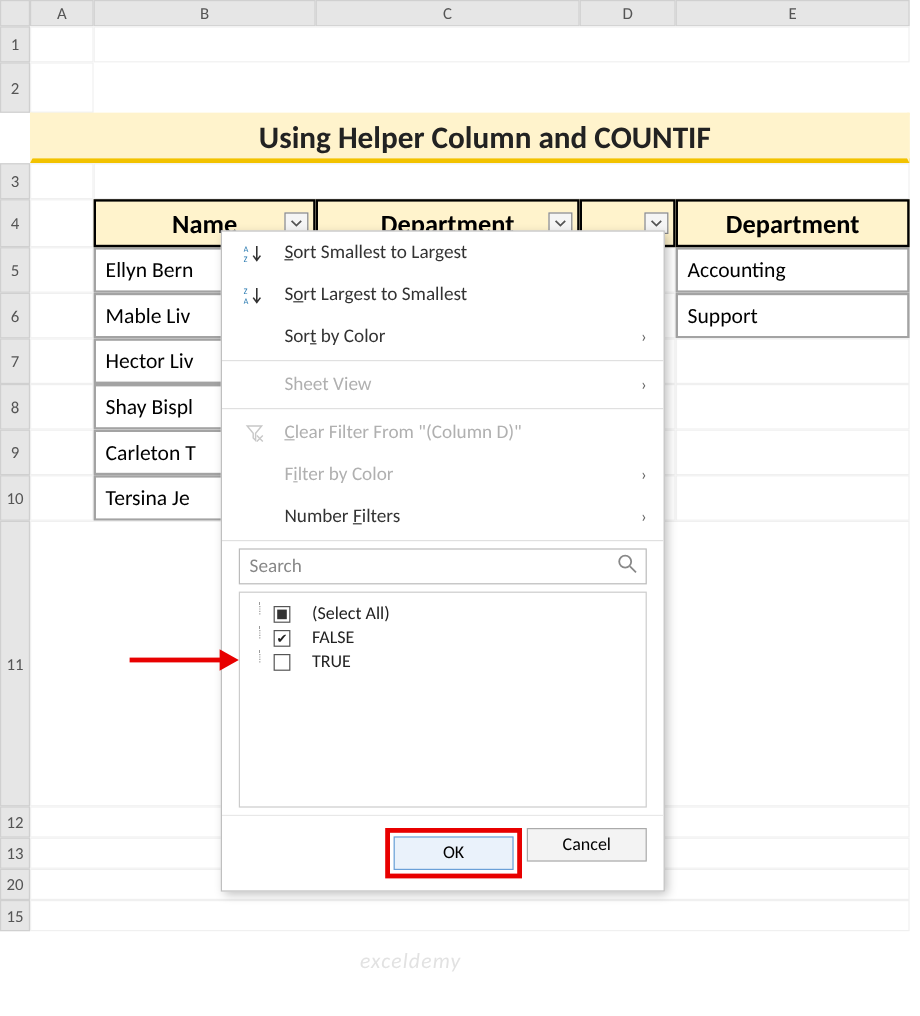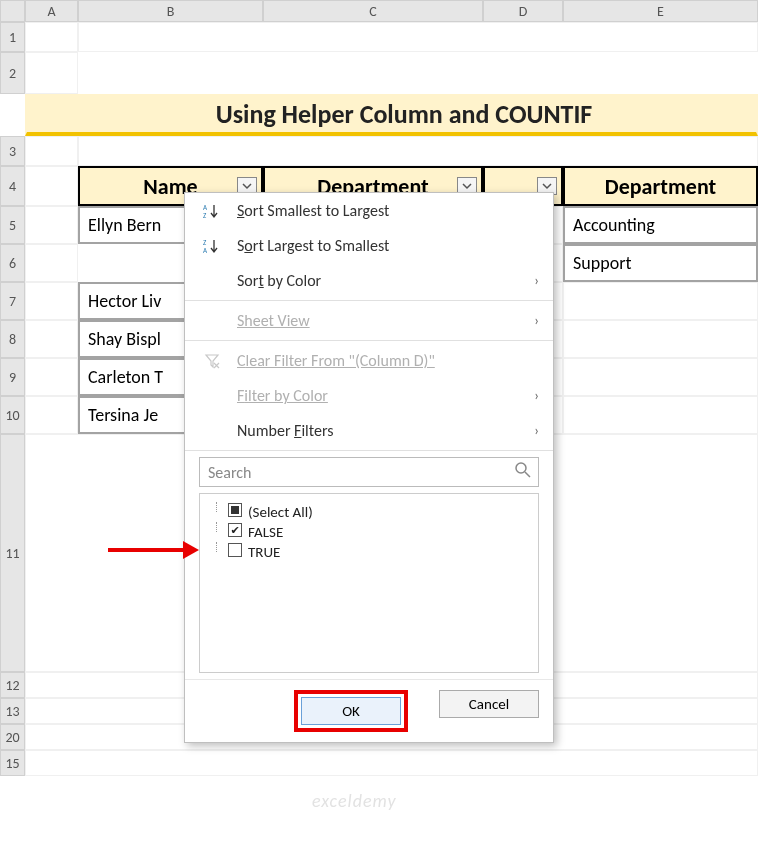--- a/index.html
+++ b/index.html
@@ -21,42 +21,42 @@
 
 .th { background: #fff3cc; border: 2px solid #000; font-size: 22px; font-weight: bold; display:flex; align-items:center; justify-content:center; position:relative; padding: 0 6px; }
 .th .dd { position:absolute; right:4px; top:50%; transform:translateY(-50%); width:20px; height:18px; border:1px solid #888; background:#f5f5f5; display:flex; align-items:center; justify-content:center; }
 .th .dd svg { width:10px; height:10px; }
 
 .td { border: 2px solid #a3a3a3; font-size: 18px; padding: 6px 8px; display:flex; align-items:center; background:#fff; overflow:hidden; white-space:nowrap; }
 
 
 .menu { position:absolute; left:184px; top:192px; width:370px; background:#fff; border:1px solid #bfbfbf; box-shadow: 3px 3px 8px rgba(0,0,0,0.25); font-size:16px; }
 .menu-item { display:flex; align-items:center; padding: 8px 14px 8px 52px; position:relative; color:#333; }
-.menu-item.disabled { color:#b0b0b0;text-decoration:underline; }
+.menu-item.disabled { color:#b0b0b0; }
 .menu-item .icon { position:absolute; left:16px; width:22px; display:flex; align-items:center; justify-content:center; }
 .menu-item .chev { position:absolute; right:14px; color:#666; font-size:14px; }
 .menu-sep { height:1px; background:#e0e0e0; margin:2px 0; }
 .search-box { margin: 6px 14px; border:1px solid #bbb; height:30px; display:flex; align-items:center; padding:0 8px; color:#888; position:relative; }
 .search-box .mag { position:absolute; right:6px; }
 .tree { margin: 4px 14px 6px 14px; border:1px solid #ccc; height:180px; padding:8px 10px; font-size:15px; color:#222; }
-.tree-row { display:flex; gap:6px; padding:1px 0 1px 18px; position:relative; }
+.tree-row { display:flex; align-items:center; gap:18px; padding:1px 0 1px 18px; position:relative; }
 .tree-row::before { content:""; position:absolute; left:6px; top:0; bottom:50%; border-left:1px dotted #999; }
 .cb { width:14px; height:14px; border:1px solid #555; display:flex; align-items:center; justify-content:center; background:#fff; font-size:11px; }
 .cb.half { background:#fff; }
 .cb.half::after { content:""; width:8px; height:8px; background:#333; }
-.btns { display:flex; gap:31px; justify-content:flex-end; padding:10px 14px; border-top:1px solid #e8e8e8; }
+.btns { display:flex; gap:4px; justify-content:flex-end; padding:10px 14px; border-top:1px solid #e8e8e8; }
 .btn { border:1px solid #aaa; background:#f3f3f3; width:100px; height:28px; display:flex; align-items:center; justify-content:center; font-size:15px; }
 .btn.ok { border:1px solid #6aa0d8; background:#eaf2fb; }
 .ok-highlight { border:4px solid #e80000; padding:3px; display:inline-flex; }
 
 .arrow { position:absolute; left:108px; top:548px; }
 .arrow-line { width:76px; height:4px; background:#e80000; }
 .arrow-head { width:0; height:0; border-top:9px solid transparent; border-bottom:9px solid transparent; border-left:16px solid #e80000; position:absolute; right:-15px; top:-7px; }
 
-.watermark { position:absolute; left:312px; top:790px; font-size:18px; color:#cfcfcf; font-style:italic; letter-spacing:1px; opacity:0.6; }
+.watermark { position:absolute; left:300px; top:790px; font-size:18px; color:#cfcfcf; font-style:italic; letter-spacing:1px; opacity:0.6; }
 
 u.acc { text-decoration: underline; }
 </style>
 </head>
 <body>
 
 <div class="sheet">
 
   <div class="colhead"></div>
   <div class="colhead">A</div>
@@ -107,20 +107,21 @@
   </div>
 
   <div class="rowhead r5">5</div>
   <div class="cell r5"></div>
   <div class="td r5">Ellyn Bern</div>
   <div class="cell r5" style="grid-column:4/6"></div>
   <div class="td r5">Accounting</div>
 
   <div class="rowhead r6">6</div>
   <div class="cell r6"></div>
+  <div class="td r6">Mable Liv</div>
   <div class="cell r6" style="grid-column:4/6"></div>
   <div class="td r6">Support</div>
 
   <div class="rowhead r7">7</div>
   <div class="cell r7"></div>
   <div class="td r7">Hector Liv</div>
   <div class="cell r7" style="grid-column:4/6"></div>
   <div class="cell r7"></div>
 
   <div class="rowhead r8">8</div>

